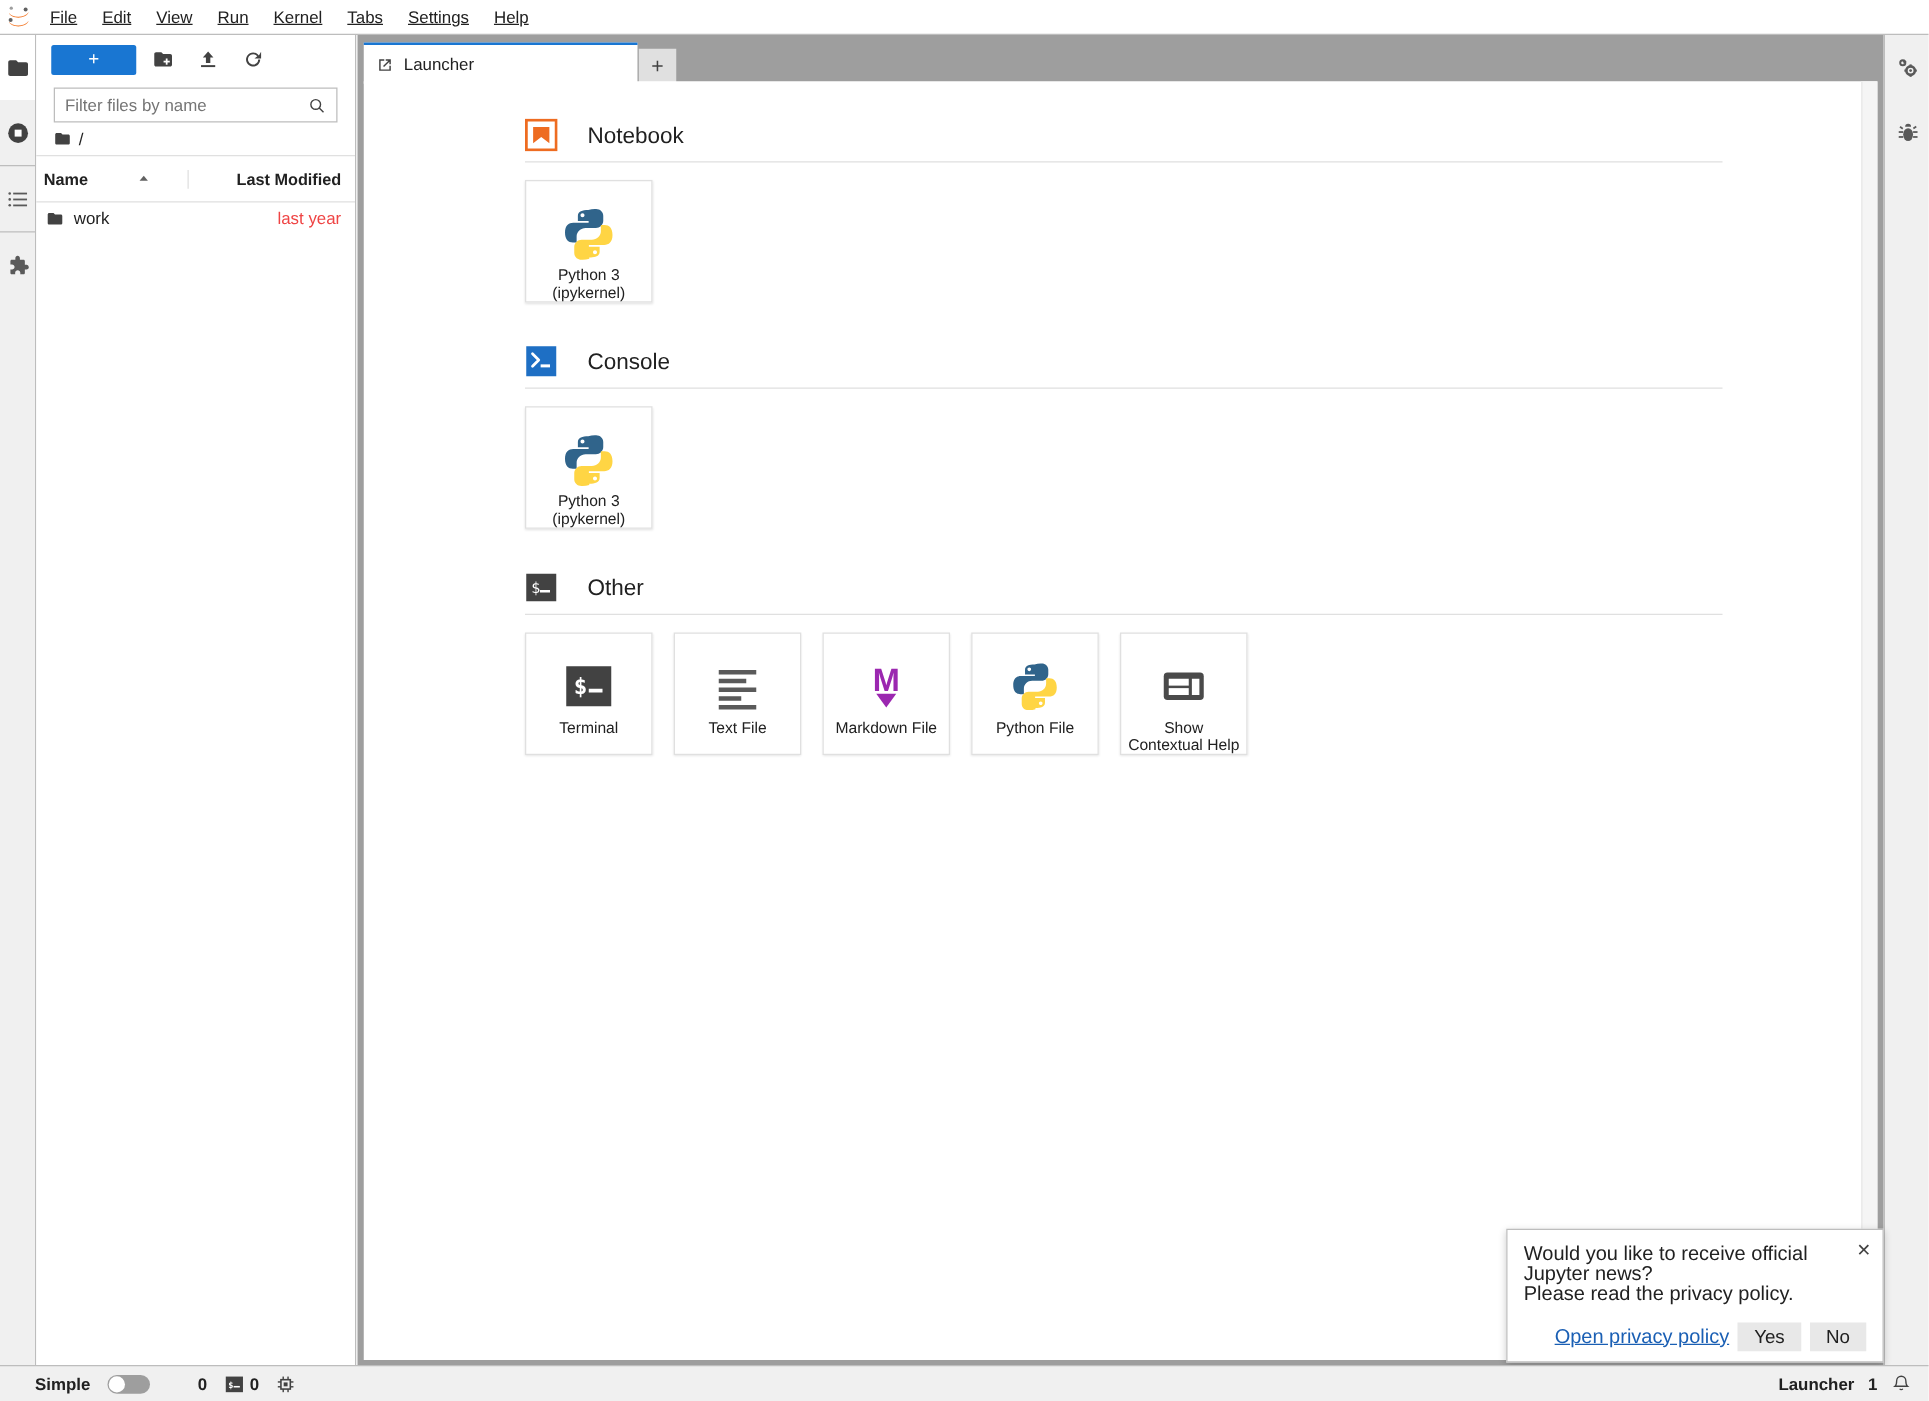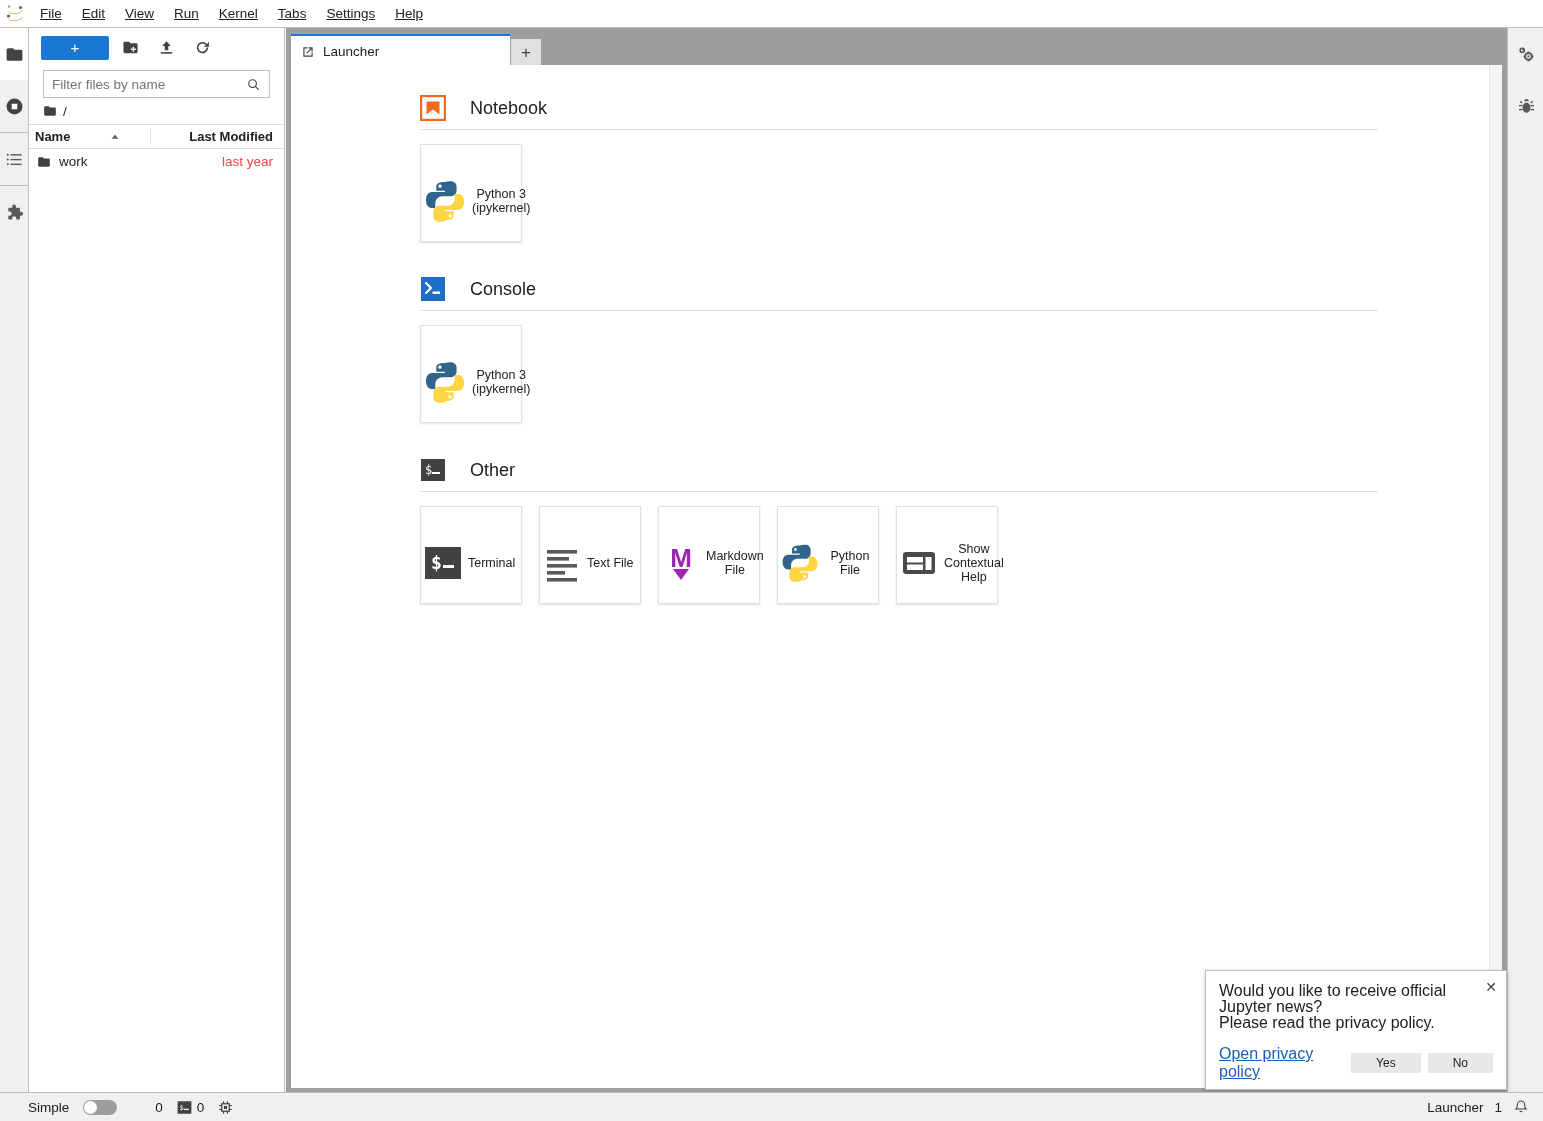--- a/index.html
+++ b/index.html
@@ -60,21 +60,21 @@
   .fb-filter input {
     flex: 1; border: none; outline: none; font-size: 13.5px;
     font-family: "Liberation Sans", sans-serif; color: #616161; background: transparent;
   }
   .fb-filter input::placeholder { color: #757575; }
   .fb-breadcrumb {
     height: 26px; display: flex; align-items: center; gap: 6px; padding: 0 14px;
     font-size: 13.5px; color: #212121;
   }
   .fb-header {
-    display: flex; height: 25px; align-items: center;
+    display: flex; height: 38px; align-items: center;
     border-top: 1px solid #e0e0e0; border-bottom: 1px solid #e0e0e0;
     font-size: 13px; font-weight: bold; color: #212121; gap: 11px;
   }
   .fb-h-name { flex: 1; padding-left: 6px; display: flex; align-items: center; gap: 40px; }
   .fb-h-mod { width: 134px; text-align: right; padding-right: 11px; border-left: 1px solid #e0e0e0; }
   .fb-row {
     display: flex; height: 25px; align-items: center; font-size: 13.5px; cursor: pointer;
   }
   .fb-r-name { flex: 1; padding-left: 8px; display: flex; align-items: center; gap: 8px; }
   .fb-r-mod { width: 134px; text-align: right; padding-right: 11px; color: #ef4444; }
@@ -110,21 +110,21 @@
 
   .section-head {
     display: flex; align-items: center; gap: 24px; width: 958px;
     padding-bottom: 8px; border-bottom: 1px solid #e0e0e0; margin-bottom: 14px;
   }
   .section-title { font-size: 18px; color: #212121; }
   .card-row { display: flex; gap: 17px; margin-bottom: 34px; }
   .card {
     width: 102px; height: 98px; background: #fff; border: 1px solid #e0e0e0;
     box-shadow: 0 1px 2px rgba(0,0,0,.12);
-    display: flex; flex-direction: row; align-items: center;
+    display: flex; flex-direction: column; align-items: center;
     justify-content: flex-start; padding-top: 16px; cursor: pointer;
   }
   .card-ico { height: 52px; display: flex; align-items: center; justify-content: center; }
   .card-label {
     font-size: 12.5px; color: #212121; text-align: center; line-height: 14px;
     padding: 0 3px;
   }
 
   
   .rightbar {
@@ -134,21 +134,21 @@
   .rb-btn {
     width: 36px; height: 52px; display: flex; align-items: center; justify-content: center;
     cursor: pointer;
   }
 
   
   .statusbar {
     position: absolute; left: 0; bottom: 0; width: 1543px; height: 29px;
     background: #f0f0f0; border-top: 1px solid #bdbdbd;
     display: flex; align-items: center; justify-content: space-between;
-    padding: 0 14px; font-size: 13.5px; color: #212121;
+    padding: 0 14px; font-size: 13.5px; color: #212121; font-weight: bold;
   }
   .sb-left { display: flex; align-items: center; gap: 14px; padding-left: 14px; }
   .sb-right { display: flex; align-items: center; gap: 11px; }
   .toggle {
     width: 34px; height: 15px; background: #9e9e9e; border-radius: 8px;
     position: relative; cursor: pointer;
   }
   .toggle .knob {
     position: absolute; left: 1px; top: 1px; width: 13px; height: 13px;
     background: #fff; border-radius: 50%;
@@ -166,21 +166,21 @@
     position: absolute; right: 9px; top: 9px; font-size: 14px; color: #424242;
     cursor: pointer; line-height: 1;
   }
   .toast-actions {
     display: flex; align-items: center; justify-content: flex-end; gap: 7px; margin-top: 14px;
   }
   .toast-link {
     color: #1a5fb4; text-decoration: underline; font-size: 16px; cursor: pointer;
   }
   .toast-btn {
-    background: #e8e8e8; border: none; font-size: 12px; padding: 3px 25px;
+    background: #e8e8e8; border: none; font-size: 15px; padding: 3px 13px;
     color: #212121; cursor: pointer; font-family: "Liberation Sans", sans-serif;
   }
 
   svg { display: block; }
 </style>
 </head>
 <body>
 
 <div class="menubar">
   <div class="jp-logo">

